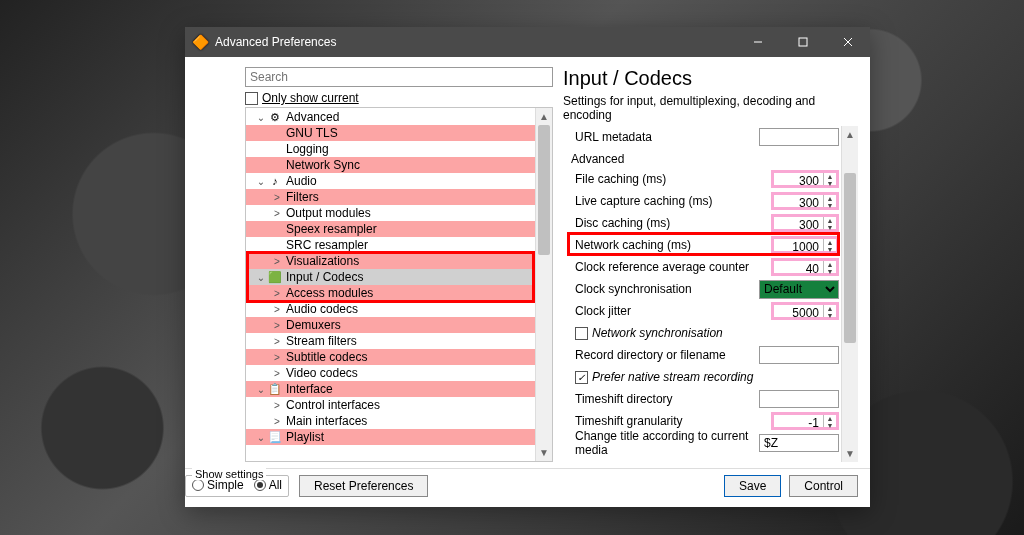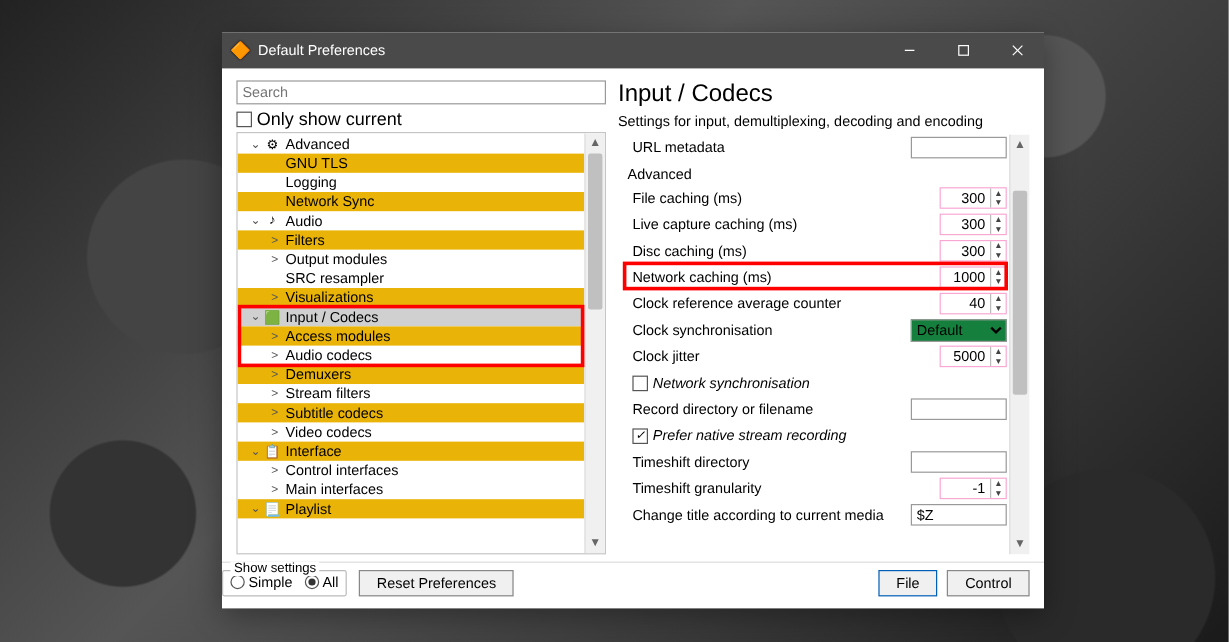--- a/index.html
+++ b/index.html
@@ -53,37 +53,39 @@
     color: #fff;
     cursor: pointer;
   }
 
   .body {
     flex: 1;
     display: flex;
     padding: 10px 12px 6px 12px;
     gap: 10px;
     overflow: hidden;
+    margin-left: 48px;
   }
   .leftpane {
     width: 308px;
     display: flex; flex-direction: column;
   }
   .search {
     width: 100%;
     height: 20px;
     border: 1px solid #999;
     padding: 0 4px;
     font-size: 12px;
   }
   .onlyshow {
     display: flex; align-items: center;
     gap: 4px;
     margin: 4px 0 2px 0;
-    font-size: 15px;
+    font-size: 12px;
+    text-decoration: underline;
   }
   .treewrap {
     position: relative;
     flex: 1;
     border: 1px solid #c5c5c5;
     overflow: hidden;
   }
   .tree-scroll {
     position: absolute;
     right: 0; top: 0; bottom: 0;
@@ -112,21 +114,21 @@
   }
   .row {
     height: 16px;
     display: flex;
     align-items: center;
     padding-left: 0;
     font-size: 12px;
     color: #000;
     white-space: nowrap;
   }
-  .row.alt { background: #eab308; }
+  .row.alt { background: #fca5a5; }
   .row .exp {
     width: 14px; text-align: center;
     color: #555;
     font-size: 10px;
     display: inline-flex; justify-content: center; align-items: center;
   }
   .row .lbl { padding-left: 2px; }
   .row.selected { background: #d0d0d0; }
   .row .ricon {
     width: 14px; height: 14px;
@@ -190,22 +192,22 @@
   }
   .srow .slabel { flex: 1; font-size: 12px; }
   .srow input[type=text] {
     width: 80px; height: 18px;
     border: 1px solid #999;
     font-size: 12px;
     padding: 0 4px;
   }
   .srow .spinbox {
     display: flex;
-    width: 56px; height: 18px;
-    border: 1px solid #f9a8d4;
+    width: 68px; height: 18px;
+    border: 3px solid #f9a8d4;
     background: #fff;
   }
   .srow .spinbox .spinval {
     flex: 1; text-align: right;
     padding: 0 4px; font-size: 12px;
     line-height: 16px;
   }
   .srow .spinbox .spinbtns {
     width: 13px;
     border-left: 1px solid #bbb;
@@ -302,21 +304,21 @@
   #reset-btn { margin-left: 10px; }
 </style>
 </head>
 <body>
 
 <div class="desktop">
   <div class="window">
 
     <div class="titlebar">
       <span class="app-icon">🔶</span>
-      <span class="caption">Default Preferences</span>
+      <span class="caption">Advanced Preferences</span>
       <div class="winbtn">
         <svg width="10" height="10">
             <line x1="1" y1="5" x2="9" y2="5" stroke="#fff" stroke-width="1"></line>
           </svg>
       </div>
       <div class="winbtn">
         <svg width="10" height="10">
             <rect x="1" y="1" width="8" height="8" fill="none" stroke="#fff" stroke-width="1"></rect>
           </svg>
       </div>
@@ -360,20 +362,24 @@
                 <span class="lbl">Audio</span>
               </div>
               <div class="row indent1 alt">
                 <span class="exp">&gt;</span>
                 <span class="lbl">Filters</span>
               </div>
               <div class="row indent1">
                 <span class="exp">&gt;</span>
                 <span class="lbl">Output modules</span>
               </div>
+              <div class="row indent1 alt">
+                <span class="exp"></span>
+                <span class="lbl">Speex resampler</span>
+              </div>
               <div class="row indent1">
                 <span class="exp"></span>
                 <span class="lbl">SRC resampler</span>
               </div>
               <div class="row indent1 alt">
                 <span class="exp">&gt;</span>
                 <span class="lbl">Visualizations</span>
               </div>
               <div class="row indent0 selected">
                 <span class="exp">⌄</span>
@@ -558,18 +564,18 @@
           <span class="dot"></span>
           <span>Simple</span>
         </label>
         <label class="radio">
           <span class="dot on"></span>
           <span>All</span>
         </label>
       </div>
       <button class="btn" id="reset-btn">Reset Preferences</button>
       <span class="spacer"></span>
-      <button class="btn primary">File</button>
+      <button class="btn primary">Save</button>
       <button class="btn">Control</button>
     </div>
 
   </div>
 </div>
 
 </body></html>

